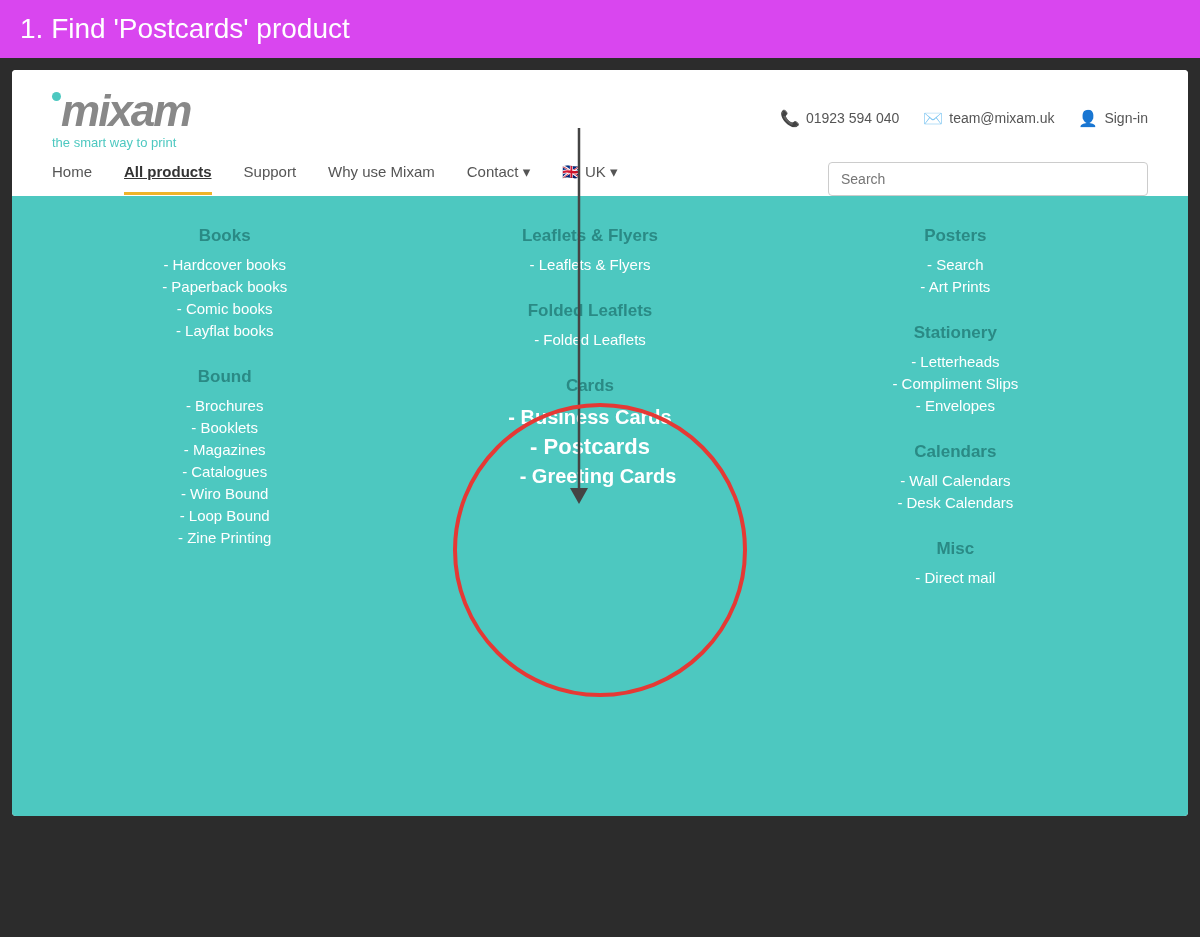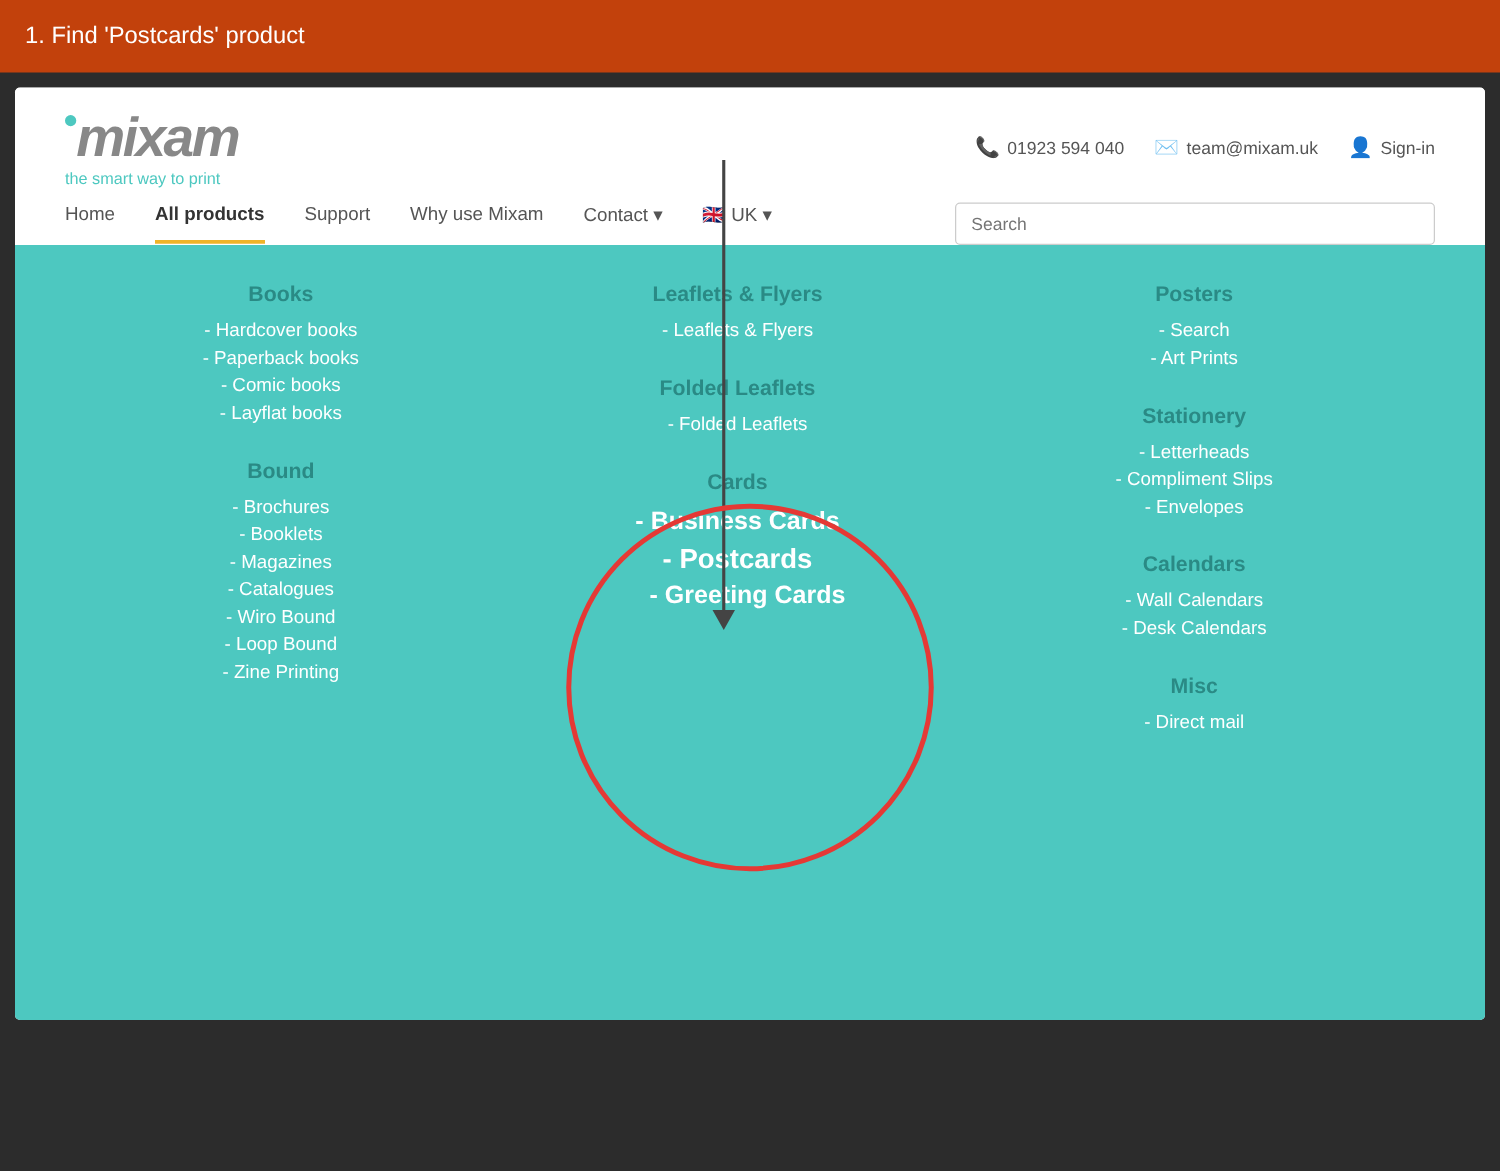--- a/index.html
+++ b/index.html
@@ -7,23 +7,23 @@
       background: #2c2c2c;
       font-family: Arial, sans-serif;
       width: 1200px;
       height: 937px;
       overflow: hidden;
       position: relative;
     }
 
     
     .annotation-bar {
-      background: #c2410c;
+      background: #d946ef;
       color: white;
-      font-size: 19px;
+      font-size: 28px;
       font-weight: 300;
       padding: 12px 20px;
       height: 58px;
       display: flex;
       align-items: center;
     }
 
     
     .main-wrapper {
       background: #f0f0f0;
@@ -102,35 +102,36 @@
       text-decoration: none;
       padding-bottom: 12px;
       border-bottom: 3px solid transparent;
       cursor: pointer;
     }
 
     .nav-item.active {
       color: #333;
       border-bottom: 3px solid #f0b429;
       font-weight: 600;
+      text-decoration: underline;
     }
 
     .search-area {
       display: flex;
       align-items: center;
       gap: 12px;
     }
 
     .search-input {
       border: 1px solid #ccc;
       border-radius: 4px;
       padding: 8px 12px;
       font-size: 14px;
       color: #999;
-      width: 384px;
+      width: 320px;
       outline: none;
     }
 
     
     .dropdown-menu {
       background: #4dc8c0;
       padding: 30px 40px;
       display: grid;
       grid-template-columns: 1fr 1fr 1fr;
       gap: 0;

